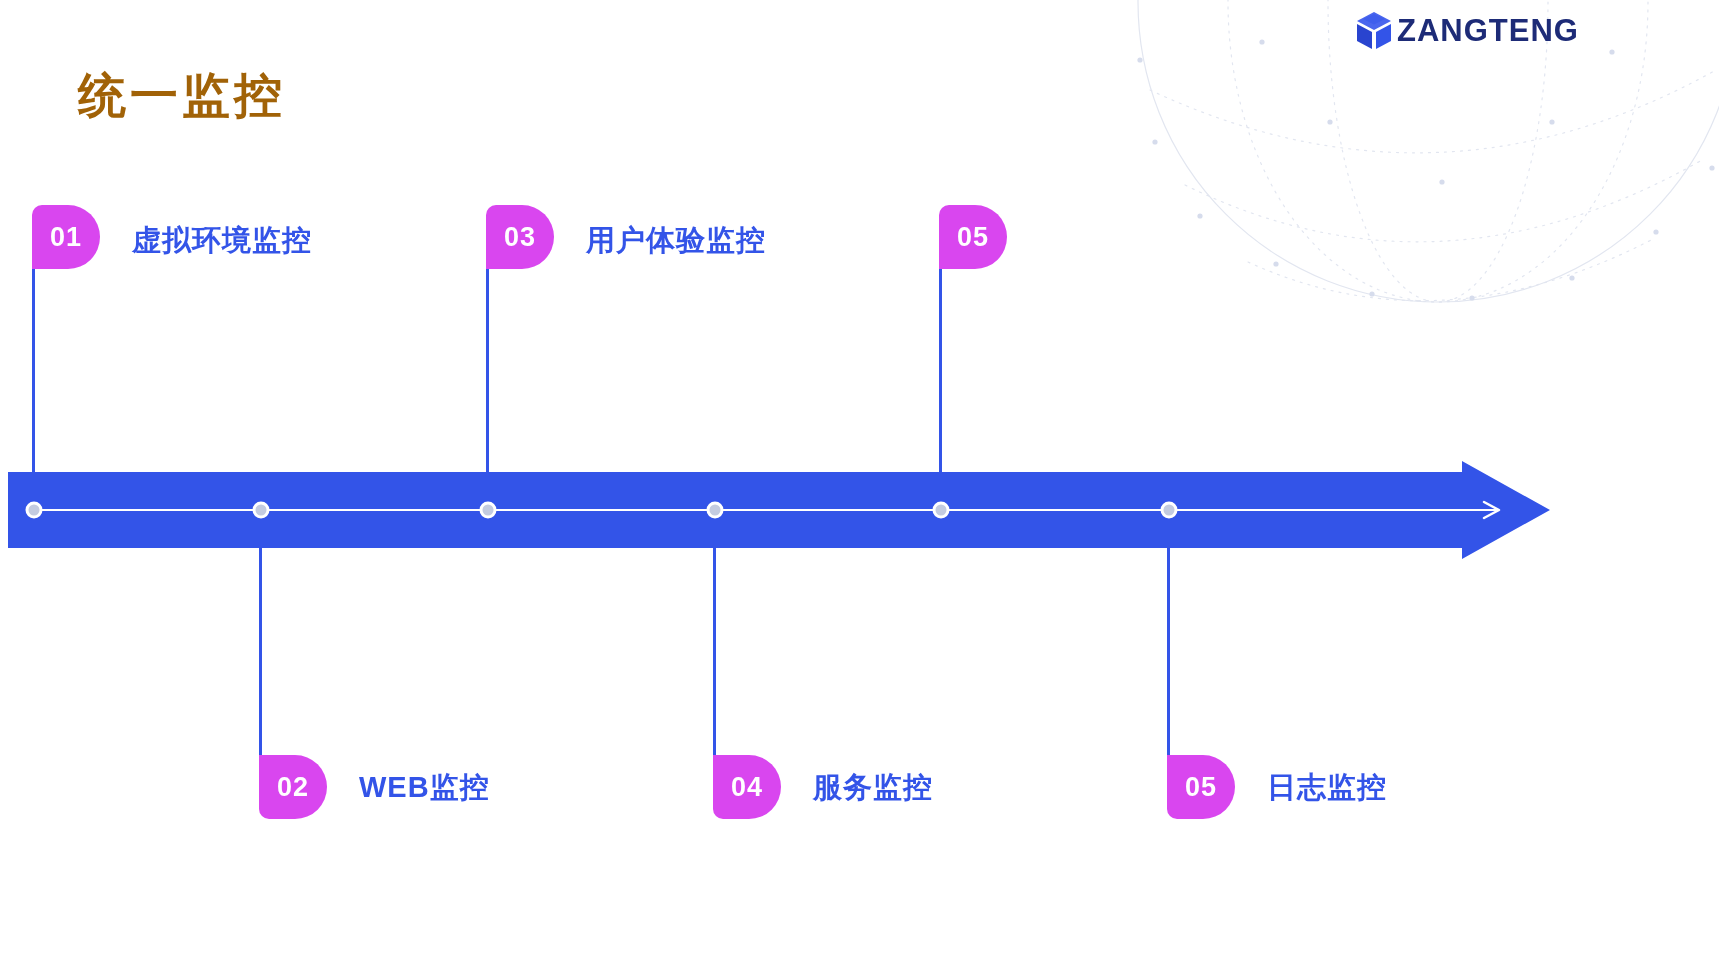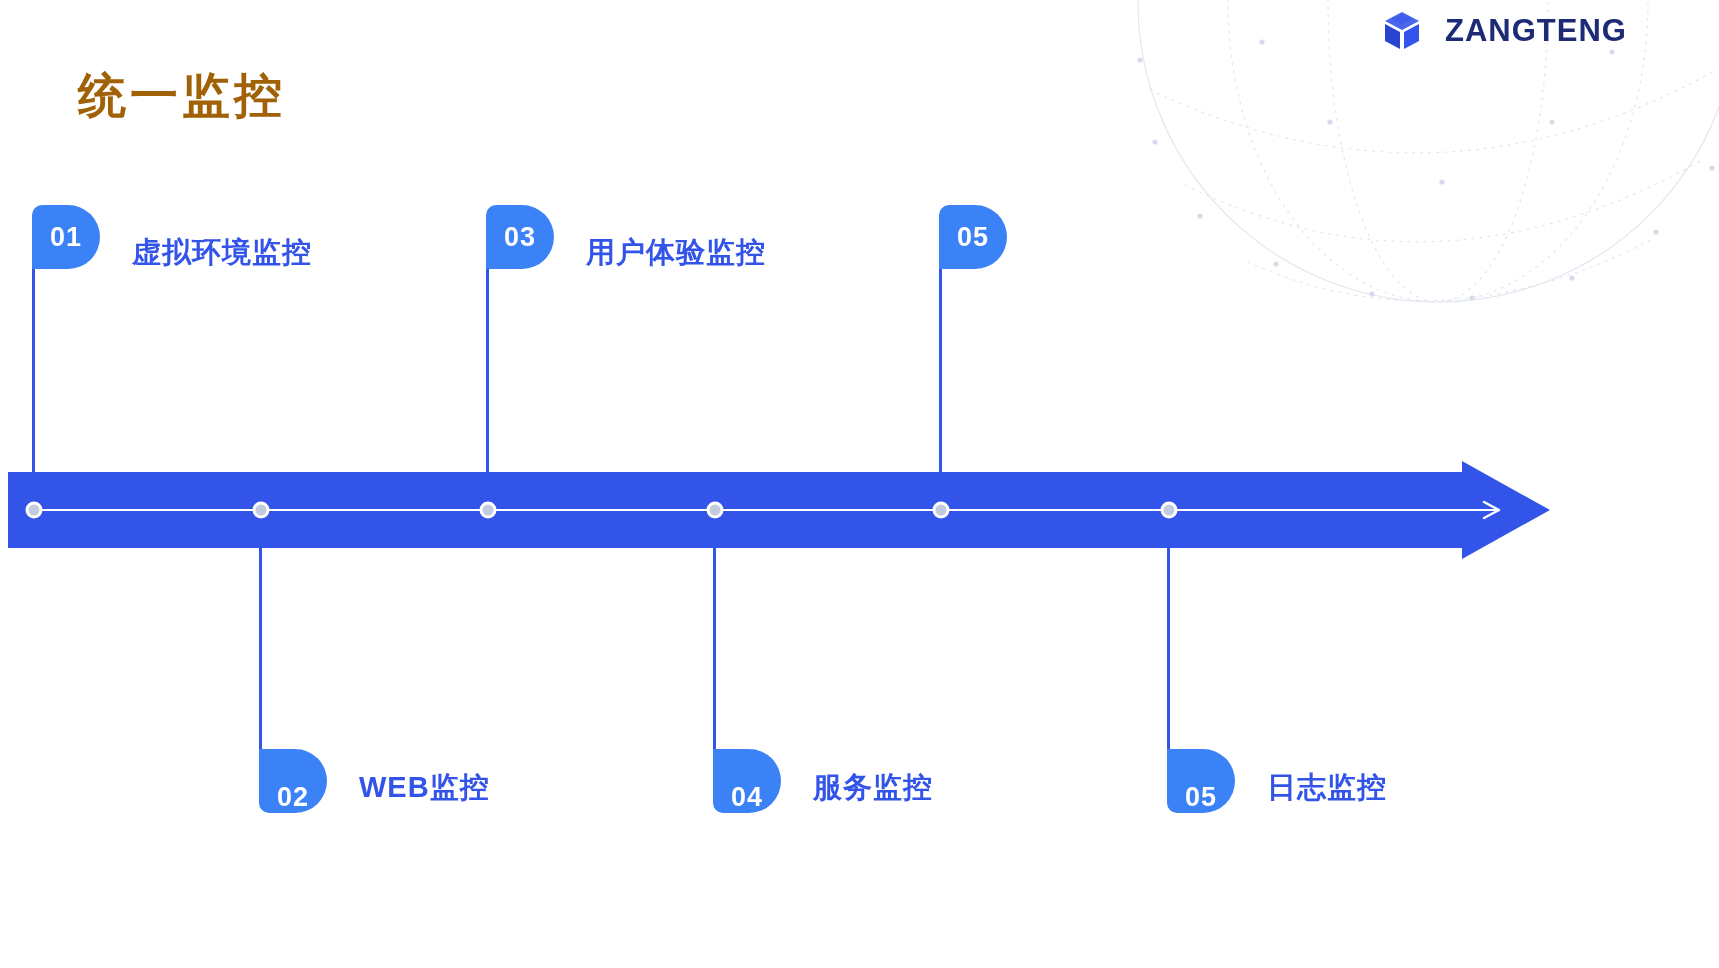--- a/index.html
+++ b/index.html
@@ -12,51 +12,51 @@
   }
   .bg-layer { position: absolute; inset: 0; z-index: 0; }
 
   .title {
     position: absolute; left: 78px; top: 64px;
     font-size: 48px; font-weight: 800; color: #a16207;
     letter-spacing: 4px; z-index: 2;
   }
 
   .logo {
-    position: absolute; left: 1381px; top: 10px;
-    display: flex; align-items: center; gap: 22px; z-index: 2;
+    position: absolute; left: 1353px; top: 10px;
+    display: flex; align-items: center; gap: 2px; z-index: 2;
   }
   .logo-text {
     font-size: 31px; font-weight: 800; color: #1D2B77;
     letter-spacing: 1px;
   }
 
   .item { position: absolute; z-index: 1; width: 68px; }
   .item-top { top: 205px; height: 267px; }
   .item-bottom { top: 548px; height: 271px; }
 
   .flag {
     position: absolute; left: 0; width: 68px; height: 64px;
-    background: #3b82f6;
+    background: #d946ef;
     display: flex; align-items: center; justify-content: center;
   }
   .item-top .flag { top: 0; border-radius: 10px 32px 32px 0; }
-  .item-bottom .flag { top: 201px; border-radius: 0 32px 32px 10px; align-items: flex-end; }
+  .item-bottom .flag { top: 207px; border-radius: 0 32px 32px 10px; }
   .flag span { color: #ffffff; font-size: 27px; font-weight: 700; letter-spacing: 1px; }
 
   .pole { position: absolute; left: 0; width: 3px; background: #3354E8; }
   .item-top .pole { top: 64px; height: 203px; }
   .item-bottom .pole { top: 0; height: 207px; }
 
   .label {
     position: absolute; left: 100px; white-space: nowrap;
     font-size: 29px; font-weight: 700; color: #3354E8;
     height: 64px; line-height: 64px; letter-spacing: 1px;
   }
-  .item-top .label { top: 15px; }
+  .item-top .label { top: 3px; }
   .item-bottom .label { top: 207px; }
 </style>
 </head>
 <body>
 
 <svg class="bg-layer" width="1719" height="968" viewBox="0 0 1719 968">
 
   <g stroke="#E2E6F0" fill="none" stroke-width="1.2">
     <circle cx="1438" cy="2" r="300"></circle>
     <ellipse cx="1438" cy="2" rx="210" ry="300" stroke-dasharray="2 6" stroke-linecap="round"></ellipse>

